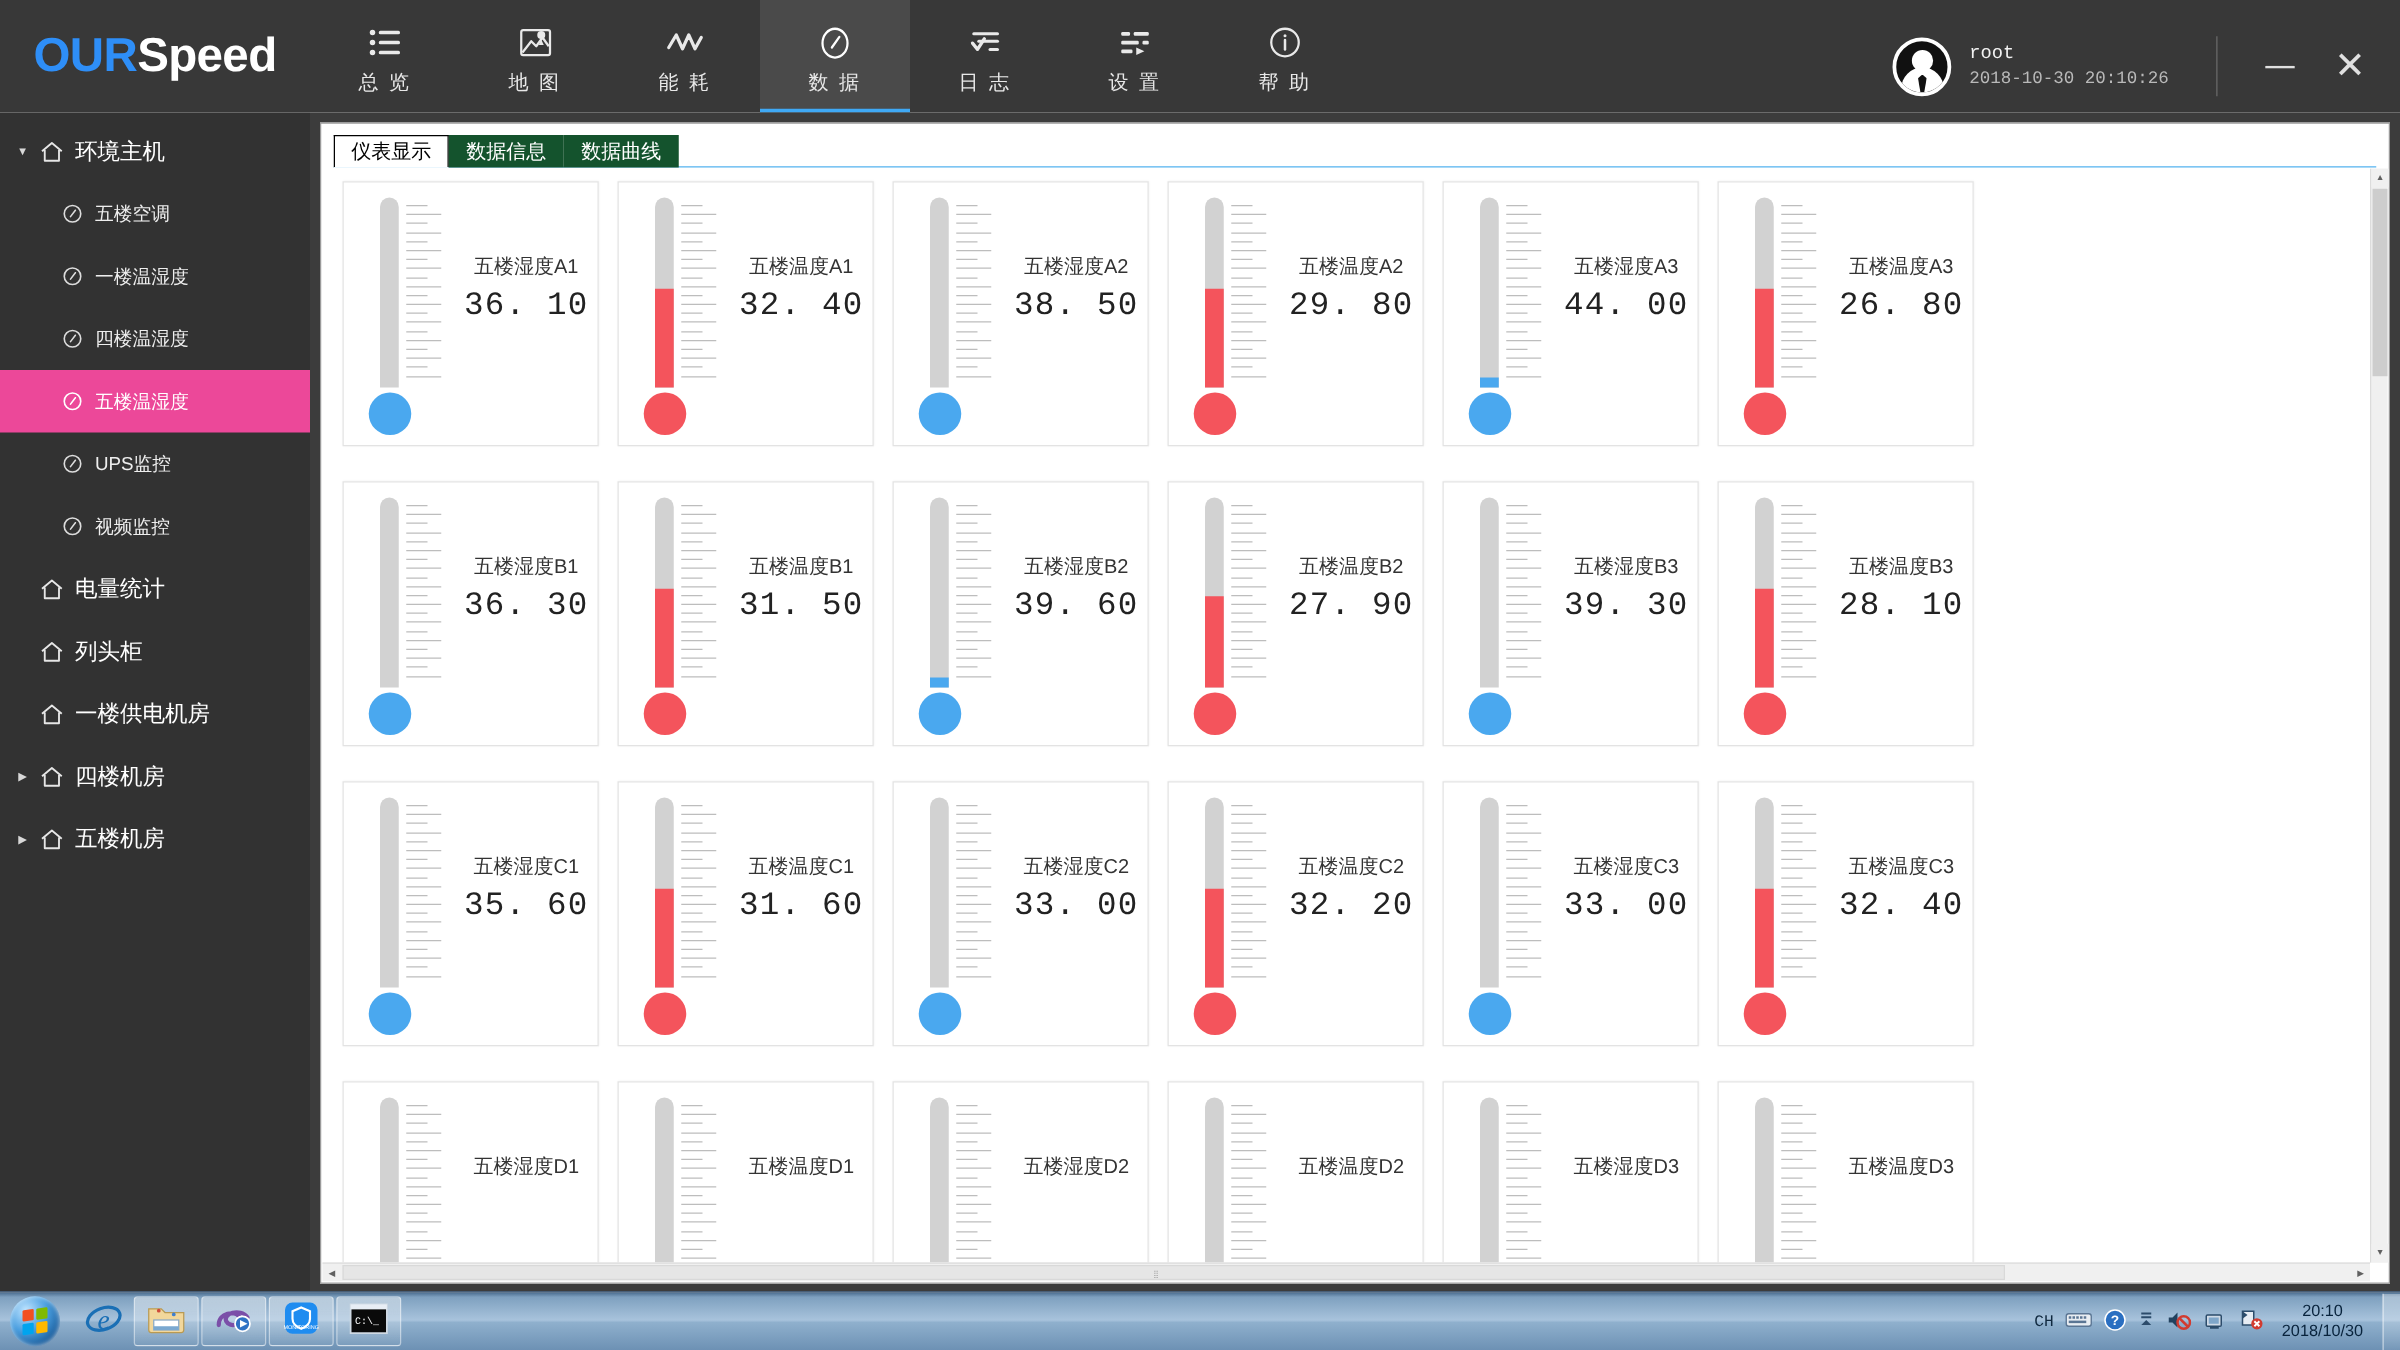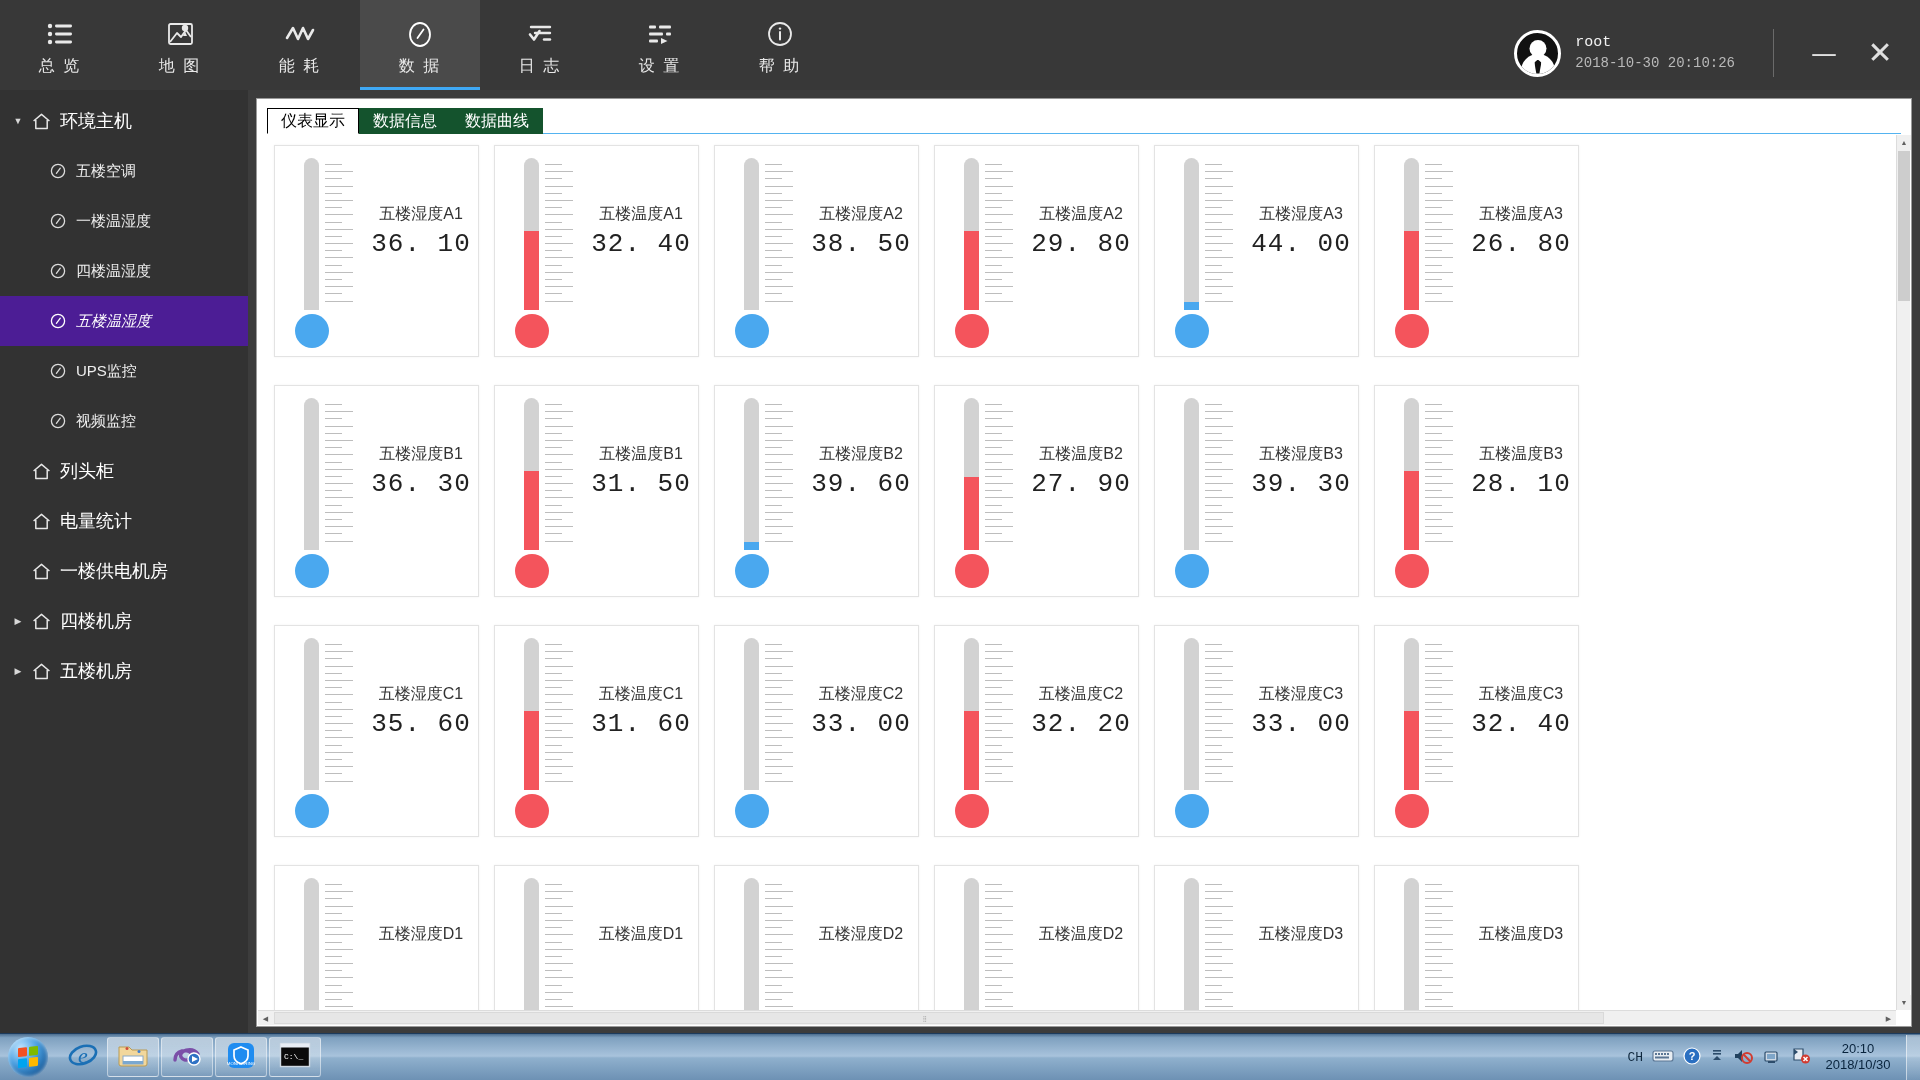--- a/index.html
+++ b/index.html
@@ -70,21 +70,21 @@
   .sidebar {
     position:absolute; top:90px; left:0; width:248px; bottom:47px;
     background:#323232; overflow:hidden;
   }
   .treeitem {
     height:50px; display:flex; align-items:center; color:#ffffff; cursor:pointer;
     font-size:17px; white-space:nowrap;
   }
   .treeitem.root { padding-left:8px; font-size:18px; }
   .treeitem.child { padding-left:46px; font-size:15px; color:#eeeeee; }
-  .treeitem.selected { background:#4c1d95; color:#fff;font-style:italic; }
+  .treeitem.selected { background:#ec4899; color:#fff; }
   .arrow { width:20px; font-size:9px; color:#d8d8d8; flex:0 0 auto; text-align:center;}
   .arrow.none { visibility:hidden; }
   .homeicon { width:26px; flex:0 0 auto; display:flex; align-items:center; justify-content:center;}
   .gicon { width:24px; flex:0 0 auto; display:flex; align-items:center; justify-content:center;}
   .tlabel { margin-left:6px; }
 
   
   .main {
     position:absolute; top:90px; left:248px; right:0; bottom:47px;
     background:#3c3c3c;
@@ -221,20 +221,24 @@
   .showdesk { width:14px; height:45px; border-left:1px solid rgba(255,255,255,0.55);
               background:linear-gradient(to bottom, rgba(255,255,255,0.35), rgba(255,255,255,0.05)); margin-left:4px;}
 </style>
 </head>
 <body>
 
 <div id="app">
 
   <div class="topbar">
 
+    <div class="logo">
+      <span class="our">OUR</span>
+        <span class="speed">Speed</span>
+    </div>
 
     <div class="navwrap">
 
       <div class="navitem">
         <span class="nicon">
           <svg width="26" height="22" viewBox="0 0 26 22">
               <g fill="#e9e9e9">
             <circle cx="3" cy="3" r="2.2"></circle>
                 <rect x="8" y="1.6" width="17" height="2.8" rx="1.3"></rect>
             <circle cx="3" cy="11" r="2.2"></circle>
@@ -410,31 +414,31 @@
     </div>
 
 
     <div class="treeitem root">
       <span class="arrow none">▶</span>
       <span class="homeicon">
         <svg width="19" height="17" viewBox="0 0 19 17" fill="none" stroke="#e6e6e6" stroke-width="1.5" stroke-linejoin="round">
             <path d="M1.6 8 L9.5 1.4 L17.4 8 M3.8 7 V15.6 H15.2 V7"></path>
           </svg>
       </span>
-      <span class="tlabel">列头柜</span>
+      <span class="tlabel">电量统计</span>
     </div>
 
     <div class="treeitem root">
       <span class="arrow none">▶</span>
       <span class="homeicon">
         <svg width="19" height="17" viewBox="0 0 19 17" fill="none" stroke="#e6e6e6" stroke-width="1.5" stroke-linejoin="round">
             <path d="M1.6 8 L9.5 1.4 L17.4 8 M3.8 7 V15.6 H15.2 V7"></path>
           </svg>
       </span>
-      <span class="tlabel">电量统计</span>
+      <span class="tlabel">列头柜</span>
     </div>
 
     <div class="treeitem root">
       <span class="arrow none">▶</span>
       <span class="homeicon">
         <svg width="19" height="17" viewBox="0 0 19 17" fill="none" stroke="#e6e6e6" stroke-width="1.5" stroke-linejoin="round">
             <path d="M1.6 8 L9.5 1.4 L17.4 8 M3.8 7 V15.6 H15.2 V7"></path>
           </svg>
       </span>
       <span class="tlabel">一楼供电机房</span>

